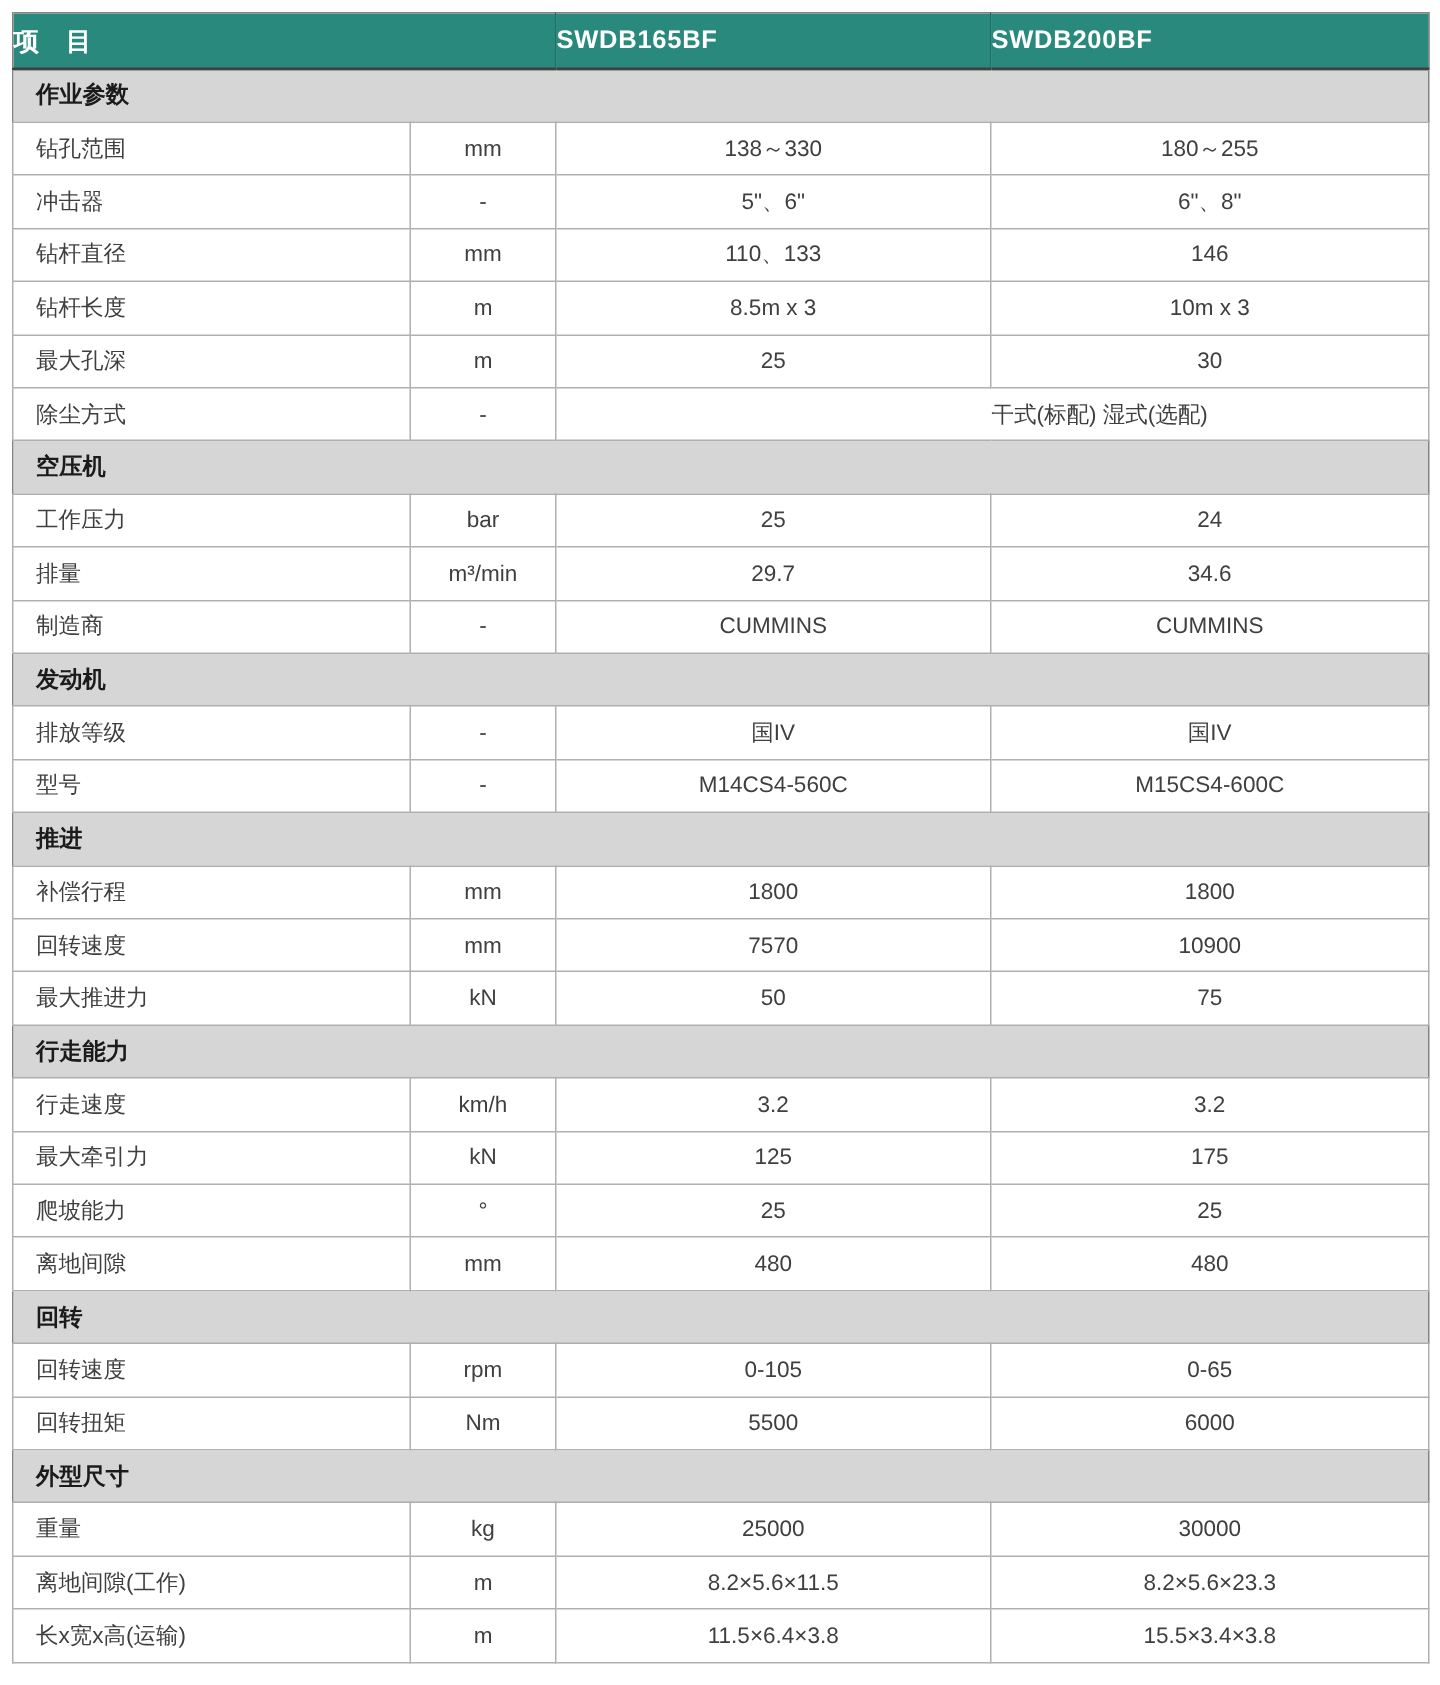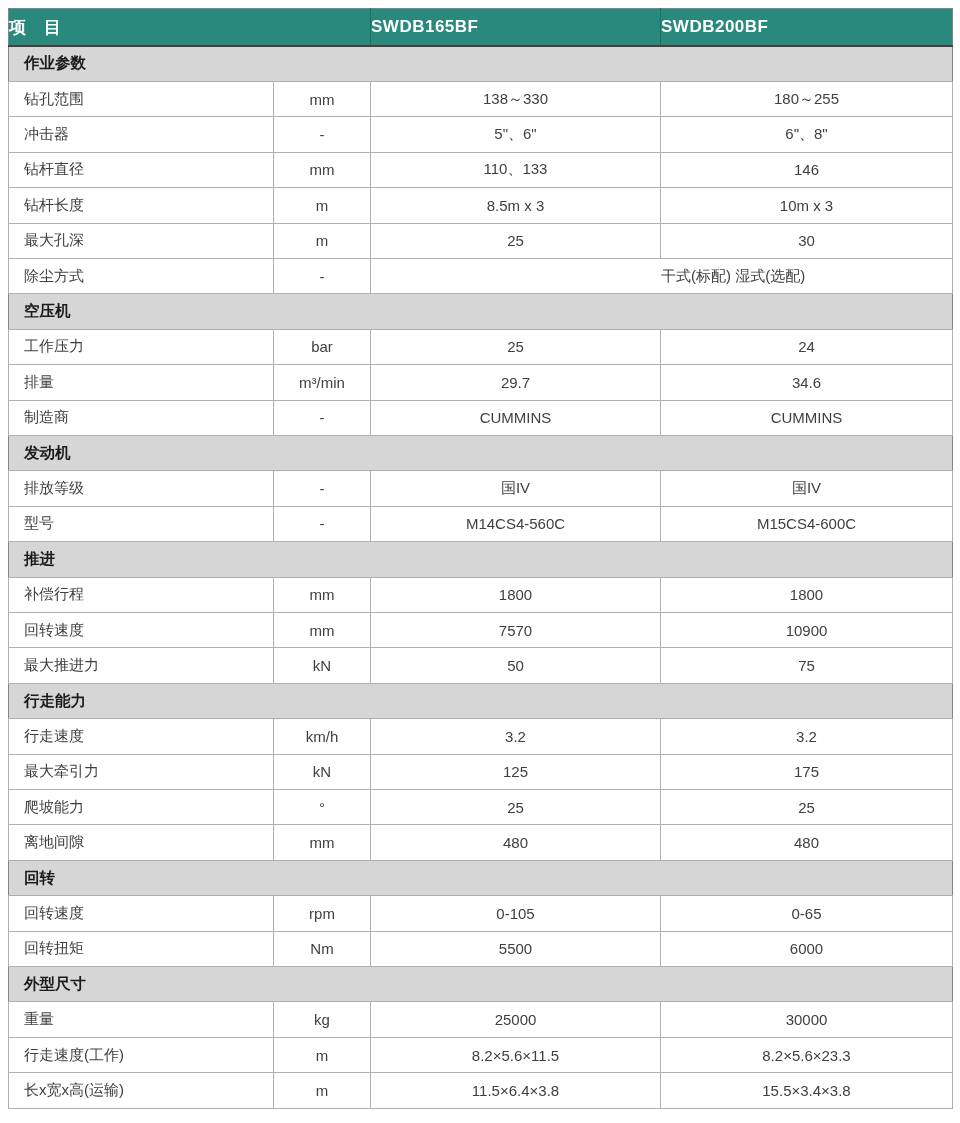--- a/index.html
+++ b/index.html
@@ -239,21 +239,21 @@
         <tr>
           <td colspan="4" class="section-cell">外型尺寸</td>
         </tr>
         <tr>
           <td class="param-cell">重量</td>
           <td class="unit-cell">kg</td>
           <td class="value-cell">25000</td>
           <td class="value-cell">30000</td>
         </tr>
         <tr>
-          <td class="param-cell">行走速度(工作)</td>
+          <td class="param-cell">离地间隙(工作)</td>
           <td class="unit-cell">m</td>
           <td class="value-cell">8.2×5.6×11.5</td>
           <td class="value-cell">8.2×5.6×23.3</td>
         </tr>
         <tr>
           <td class="param-cell">长x宽x高(运输)</td>
           <td class="unit-cell">m</td>
           <td class="value-cell">11.5×6.4×3.8</td>
           <td class="value-cell">15.5×3.4×3.8</td>
         </tr>

